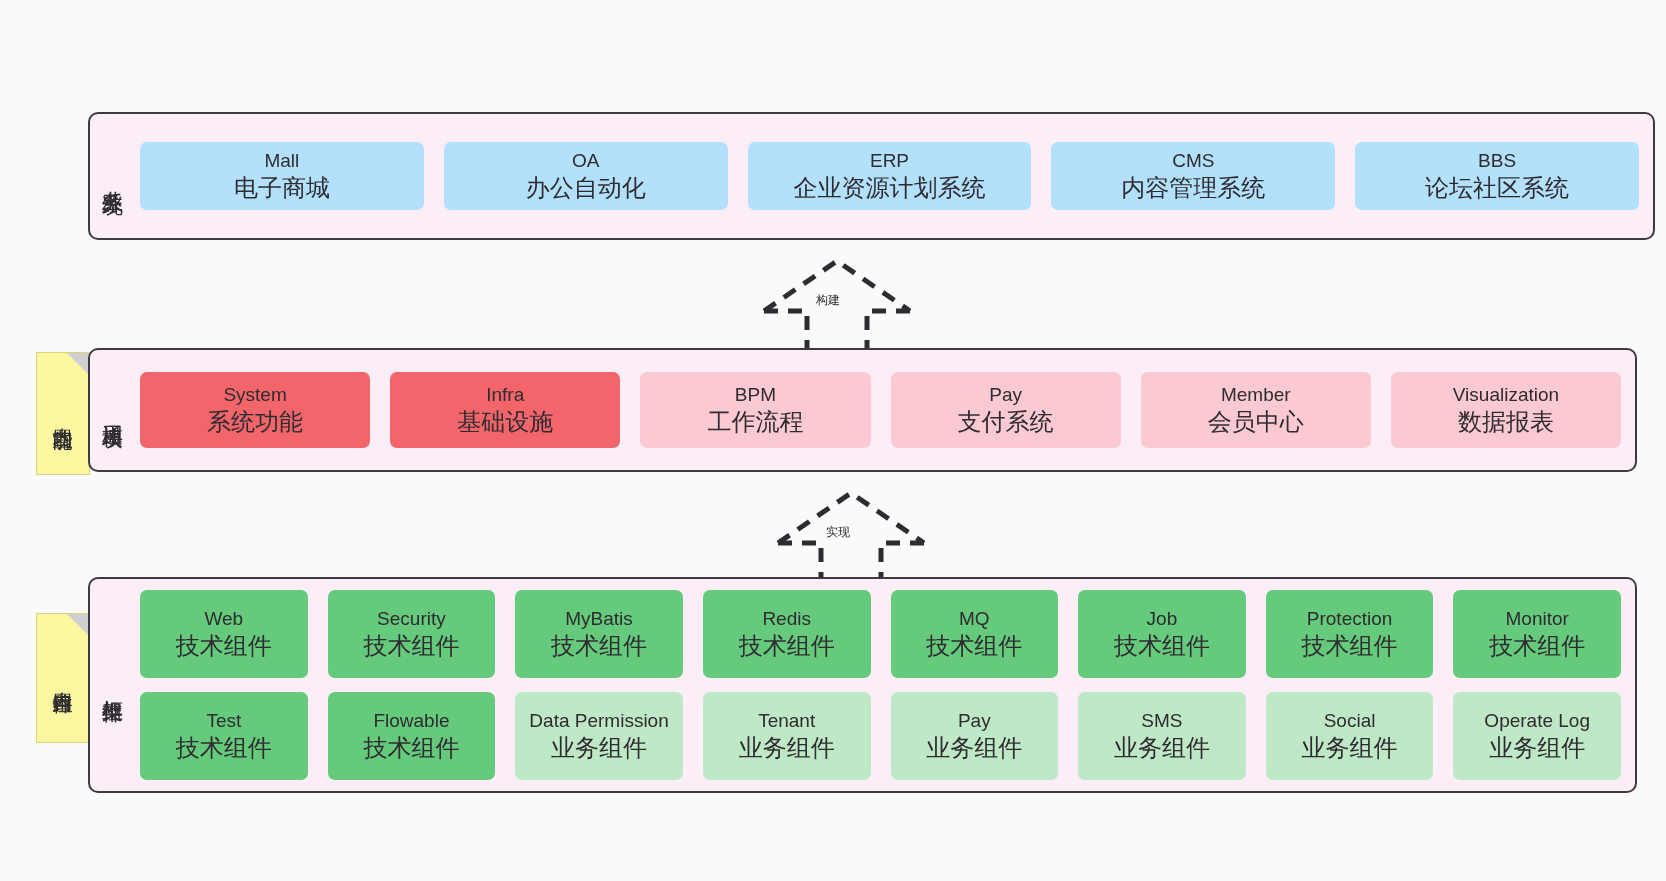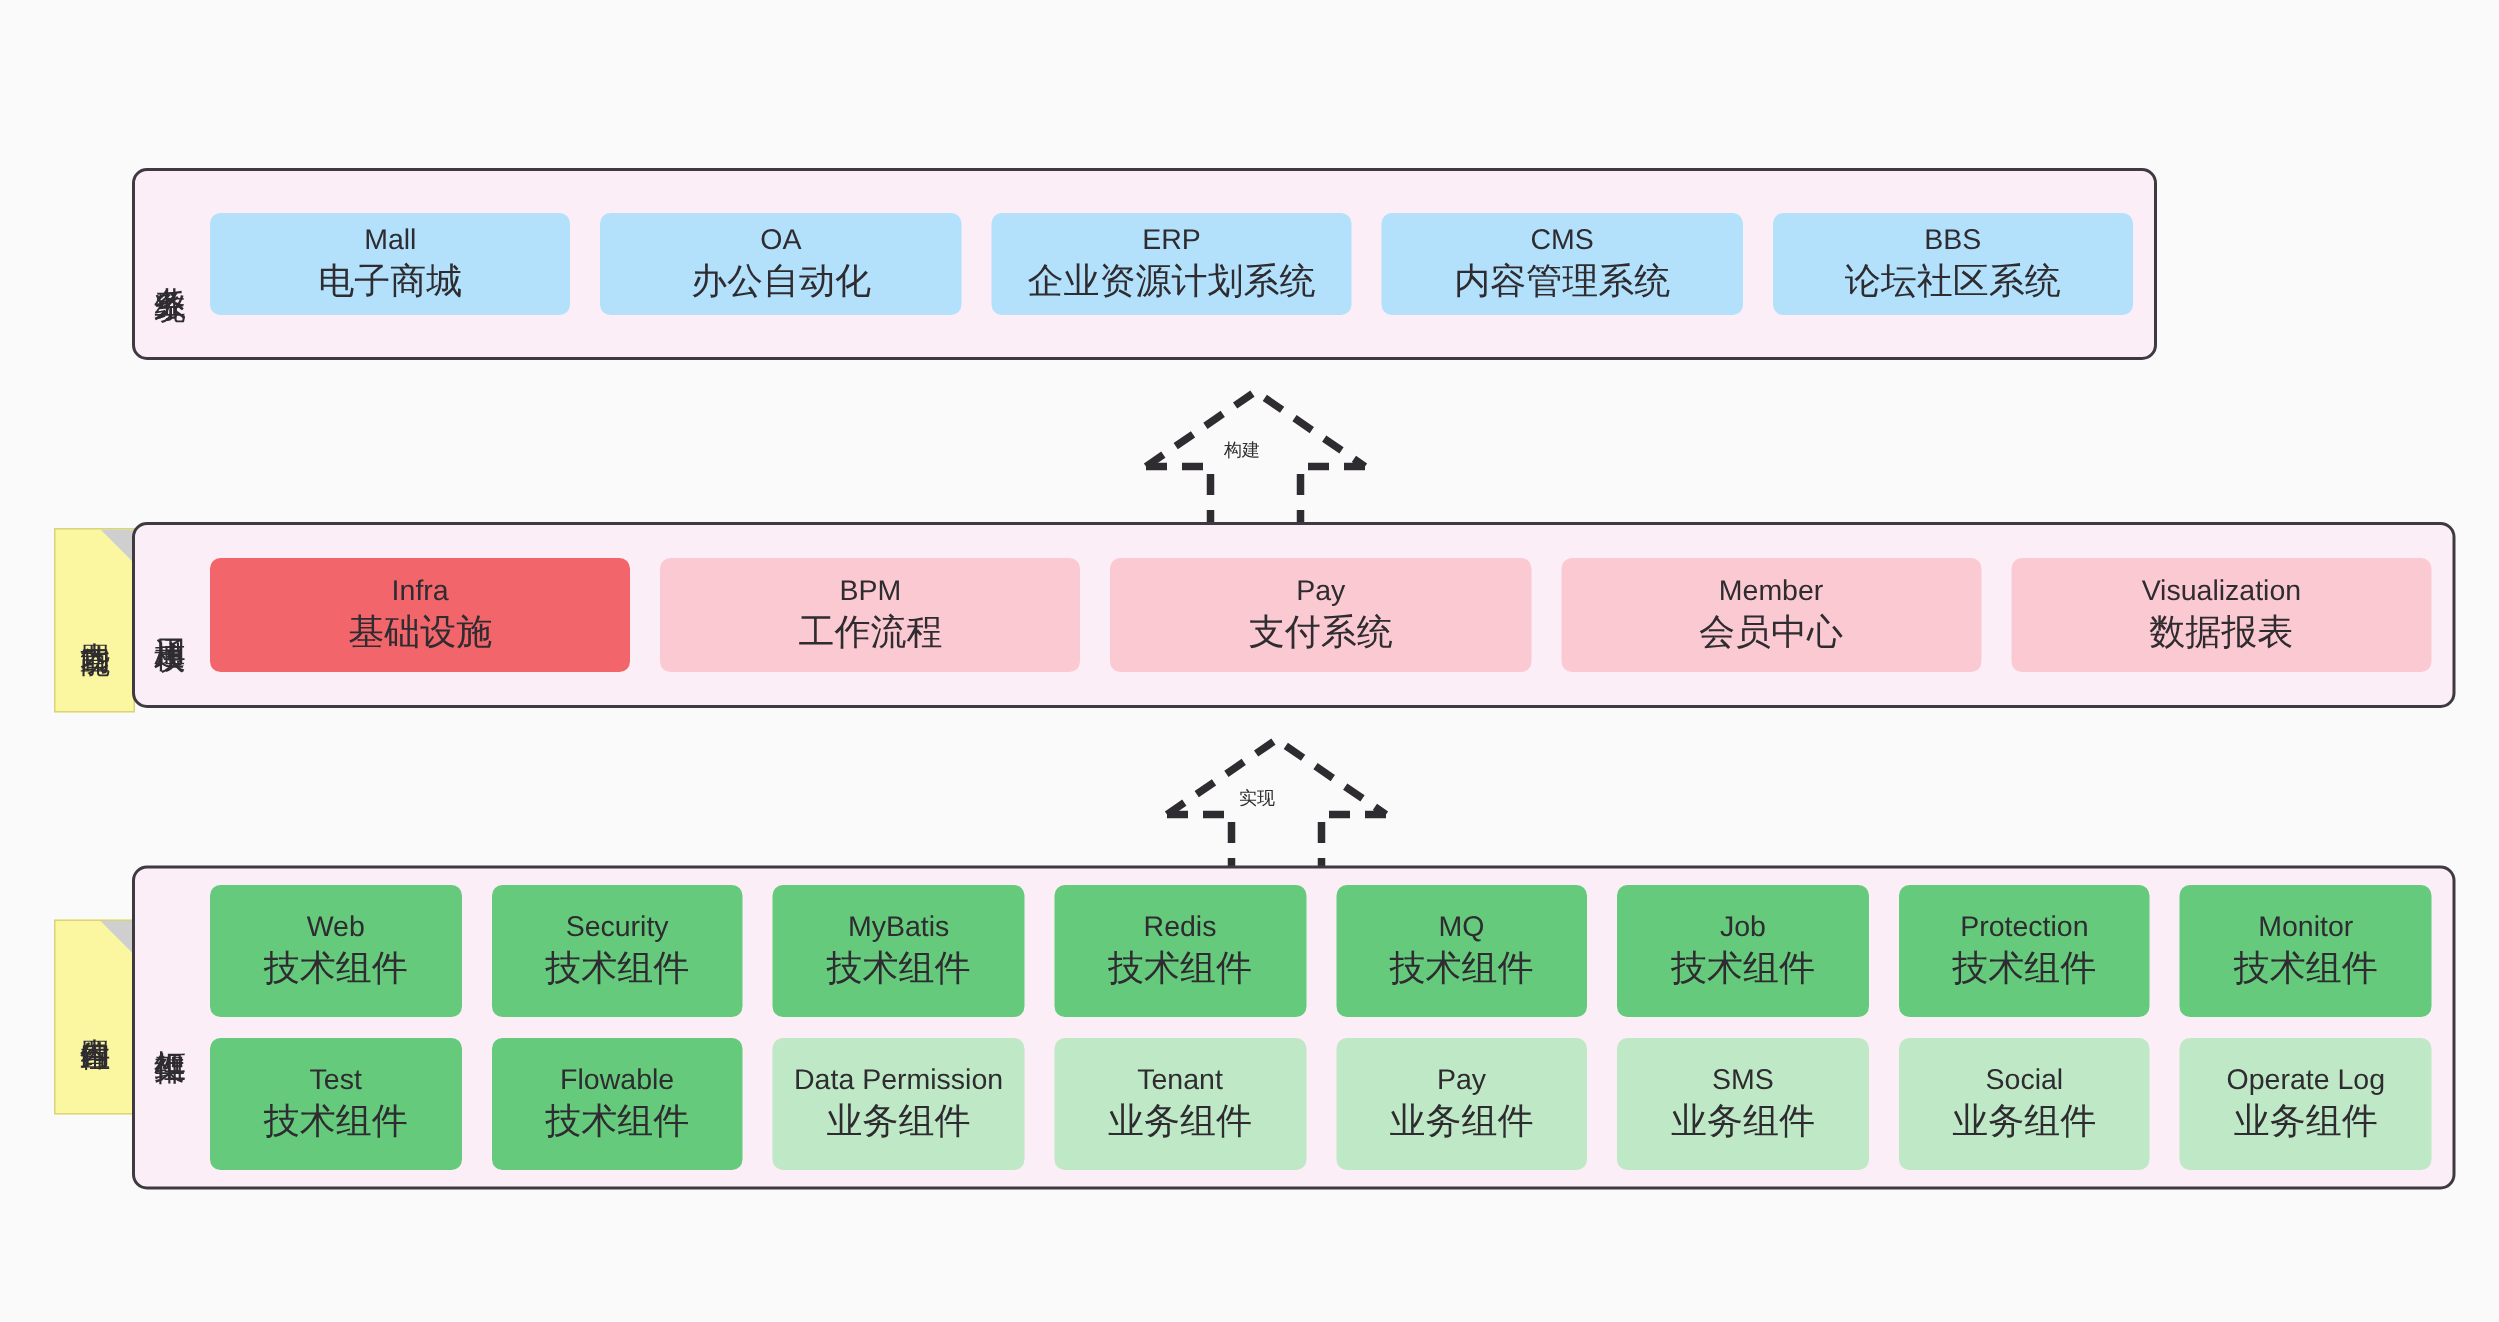--- a/index.html
+++ b/index.html
@@ -70,21 +70,21 @@
   }
   .box .t1 { font-size: 19px; }
   .box .t2 { font-size: 24px; }
 
   .biz    { background: #b3e0fb; }
   .mod-on { background: #f2666b; }
   .mod-off{ background: #fbc9d1; text-align: center; }
   .tech   { background: #65ca7c; }
   .bizc   { background: #bfe8c6; }
 
-  #layer-business { left: 88px; top: 112px; width: 1350px; height: 128px; }
+  #layer-business { left: 88px; top: 112px; width: 1567px; height: 128px; }
   #layer-common   { left: 88px; top: 348px; width: 1549px; height: 124px; }
   #layer-framework{ left: 88px; top: 577px; width: 1549px; height: 216px; }
 
   #layer-business .box  { height: 68px; }
   #layer-common .box    { height: 76px; }
   #layer-framework .box { height: 88px; }
 
   
   .sticky {
     position: absolute;
@@ -194,20 +194,24 @@
         </div>
       </div>
     </div>
   </div>
 
   <div class="layer" id="layer-common">
     <div class="layer-title">通用模块</div>
     <div class="layer-body">
       <div class="row">
         <div class="box mod-on">
+          <span class="t1">System</span>
+          <span class="t2">系统功能</span>
+        </div>
+        <div class="box mod-on">
           <span class="t1">Infra</span>
           <span class="t2">基础设施</span>
         </div>
         <div class="box mod-off">
           <span class="t1">BPM</span>
           <span class="t2">工作流程</span>
         </div>
         <div class="box mod-off">
           <span class="t1">Pay</span>
           <span class="t2">支付系统</span>

